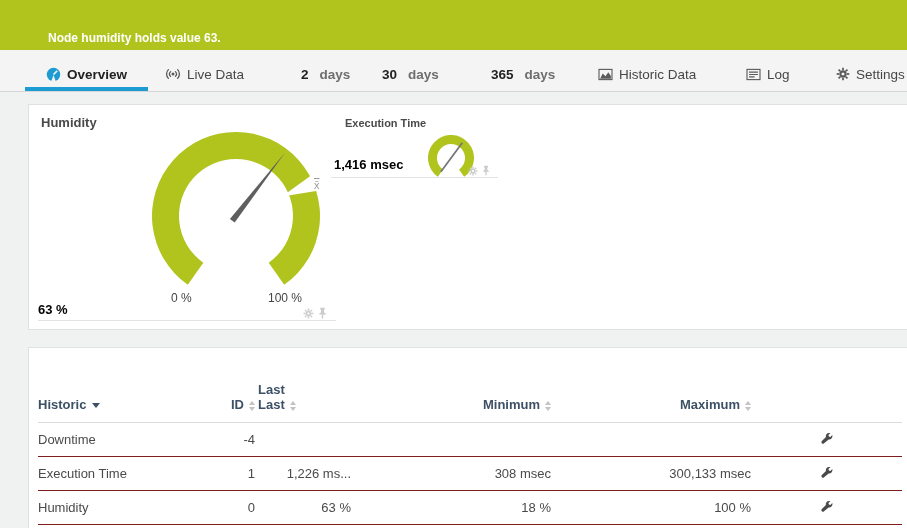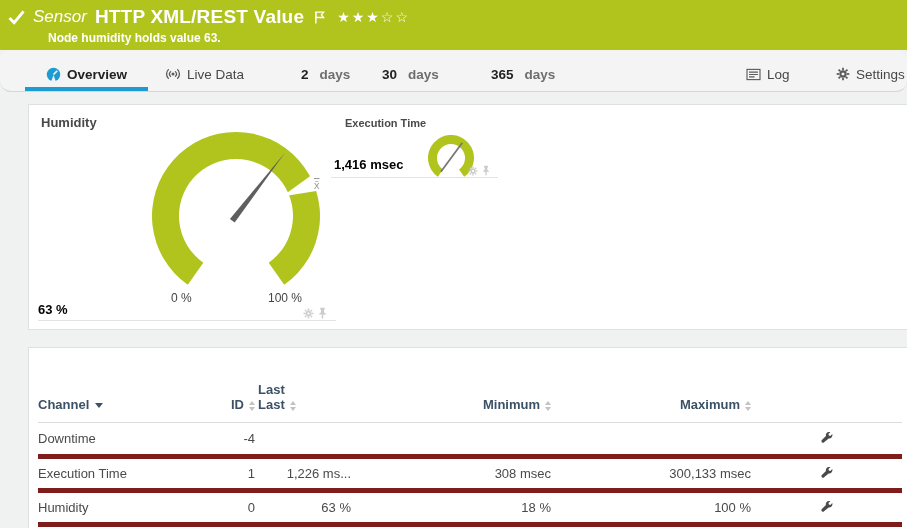--- a/index.html
+++ b/index.html
@@ -12,21 +12,21 @@
   .status-icon svg{display:block;}
   .kind{font-style:italic;font-size:17px;}
   .title{font-size:19px;font-weight:bold;margin:0;letter-spacing:.2px;}
   .flag-icon{margin-left:2px;}
   .flag-icon svg{display:block;}
   .stars{font-size:14px;letter-spacing:2px;margin-left:4px;}
   .topbar-line2{position:absolute;left:48px;top:31px;font-size:12px;font-weight:bold;}
 
   
   .tabbar{position:absolute;left:0;top:50px;width:907px;height:41px;background:#f4f4f4;
-          border-bottom:1px solid #d6d6d6;border-radius:11px;}
+          border-bottom:1px solid #d6d6d6;}
   .tab{position:absolute;top:12px;height:24px;display:flex;align-items:center;gap:6px;
        font-size:13.5px;color:#474747;cursor:pointer;white-space:nowrap;}
   .tab .ticon{display:flex;color:#5a5a5a;}
   .tab.active{color:#222;font-weight:bold;}
   .tab b{color:#222;margin-right:5px;}
   .tab .days{color:#6e6e6e;font-weight:bold;}
   .tab-underline{position:absolute;left:25px;bottom:0;width:123px;height:4px;background:#1d9cd3;}
 
   
   .panel{position:absolute;background:#fff;border:1px solid #e0e0e0;border-right:none;box-sizing:border-box;}
@@ -54,57 +54,41 @@
   .rule-humidity{left:9px;top:215px;width:298px;}
   .rule-exec{left:302px;top:72px;width:167px;}
 
   
   table.channels{position:absolute;left:9px;top:20px;width:864px;border-collapse:collapse;table-layout:fixed;}
   .channels th{vertical-align:bottom;padding:14px 3px 10px 0;font-size:13px;color:#3d5166;
                font-weight:bold;text-align:right;white-space:nowrap;}
   .channels th.c-left{text-align:left;padding-left:0;}
   .channels th.c-center{text-align:left;}
   .channels thead tr{border-bottom:1px solid #dcdcdc;}
-  .channels tbody tr{border-bottom:5px solid #7f1d1d;height:34px;}
+  .channels tbody tr{border-bottom:1px solid #7f1d1d;height:34px;}
   .channels td{font-size:13px;color:#4a4a4a;text-align:right;padding:0 3px 0 0;white-space:nowrap;
                overflow:hidden;}
   .channels td.c-left{text-align:left;padding-left:0;}
   .channels td.c-center,.channels th.c-center2{text-align:center;}
   .channels td.pad-lv{padding-right:30px;}
   .tri-down{display:inline-block;width:0;height:0;border-left:4px solid transparent;
             border-right:4px solid transparent;border-top:5px solid #3d5166;margin-left:6px;vertical-align:middle;}
   .sortud{display:inline-block;vertical-align:middle;margin-left:5px;}
   .sortud i{display:block;width:0;height:0;border-left:3.5px solid transparent;border-right:3.5px solid transparent;}
   .sortud .up{border-bottom:4px solid #c3c3c3;margin-bottom:2px;}
   .sortud .dn{border-top:4px solid #c3c3c3;}
   .wrench{color:#4a4a4a;cursor:pointer;display:inline-block;}
   .wrench svg{display:block;margin:0 auto;}
 </style>
 </head>
 <body>
 
 <div class="page">
 
   <header class="topbar">
-    <div class="topbar-line1">
-      <span class="status-icon">
-        <svg width="17" height="15" viewBox="0 0 18 16">
-            <path d="M1.5 8.5 L6.5 13.5 L16.5 1.5" fill="none" stroke="#fff" stroke-width="3"></path>
-          </svg>
-      </span>
-      <span class="kind">Sensor</span>
-      <h1 class="title">HTTP XML/REST Value</h1>
-      <span class="flag-icon">
-        <svg width="11" height="13" viewBox="0 0 12 14">
-            <path d="M2 1.2h8.5l-2.4 2.9 2.4 2.9H2z" fill="none" stroke="#fff" stroke-width="1.4"></path>
-            <path d="M2 1v12.6" stroke="#fff" stroke-width="1.6"></path>
-          </svg>
-      </span>
-      <span class="stars">★★★☆☆</span>
-    </div>
     <div class="topbar-line2">Node humidity holds value 63.</div>
   </header>
 
   <nav class="tabbar">
     <div class="tab active" style="left:46px">
       <span class="ticon">
         <svg width="15" height="15" viewBox="-8 -8 16 16">
             <circle r="7.2" fill="#1d9cd3"></circle>
             <path d="M-2.6 7.6 L0 .5 L2.6 7.6 Z" fill="#f4f4f4"></path>
             <line x1="0" y1="0" x2="4" y2="-4" stroke="#f4f4f4" stroke-width="1.8"></line>
@@ -128,20 +112,29 @@
       <b>2</b>
         <span class="days">days</span>
     </div>
     <div class="tab" style="left:382px">
       <b>30</b>
         <span class="days">days</span>
     </div>
     <div class="tab" style="left:491px">
       <b>365</b>
         <span class="days">days</span>
+    </div>
+    <div class="tab" style="left:598px">
+      <span class="ticon">
+        <svg width="15" height="13" viewBox="0 0 16 14">
+            <rect x="1" y="1.5" width="14" height="11" fill="none" stroke="#5a5a5a" stroke-width="1.2"></rect>
+            <path d="M2.2 11.5 L5 6 L8 9 L11 4.5 L13.8 8.5 V11.5 Z" fill="#5a5a5a"></path>
+          </svg>
+      </span>
+      <span>Historic Data</span>
     </div>
     <div class="tab" style="left:746px">
       <span class="ticon">
         <svg width="15" height="13" viewBox="0 0 16 14">
             <rect x="1" y="1.5" width="14" height="11" fill="none" stroke="#5a5a5a" stroke-width="1.2"></rect>
             <path d="M3.2 4.5h9.6M3.2 7h9.6M3.2 9.5h6" stroke="#5a5a5a" stroke-width="1.2"></path>
           </svg>
       </span>
       <span>Log</span>
     </div>
@@ -242,21 +235,21 @@
       <colgroup>
           <col style="width:185px">
           <col style="width:35px">
           <col style="width:123px">
           <col style="width:173px">
           <col style="width:200px">
           <col style="width:148px">
         </colgroup>
       <thead>
         <tr>
-          <th class="c-left"><span>Channel</span><span class="tri-down"></span></th>
+          <th class="c-left"><span>Historic</span><span class="tri-down"></span></th>
           <th><span>ID</span><span class="sortud"><i class="up"></i><i class="dn"></i></span></th>
           <th class="c-center">
               <div>Last</div>
               <div><span>Last</span><span class="sortud"><i class="up"></i><i class="dn"></i></span></div>
             </th>
           <th><span>Minimum</span><span class="sortud"><i class="up"></i><i class="dn"></i></span></th>
           <th><span>Maximum</span><span class="sortud"><i class="up"></i><i class="dn"></i></span></th>
           <th></th>
         </tr>
       </thead>

